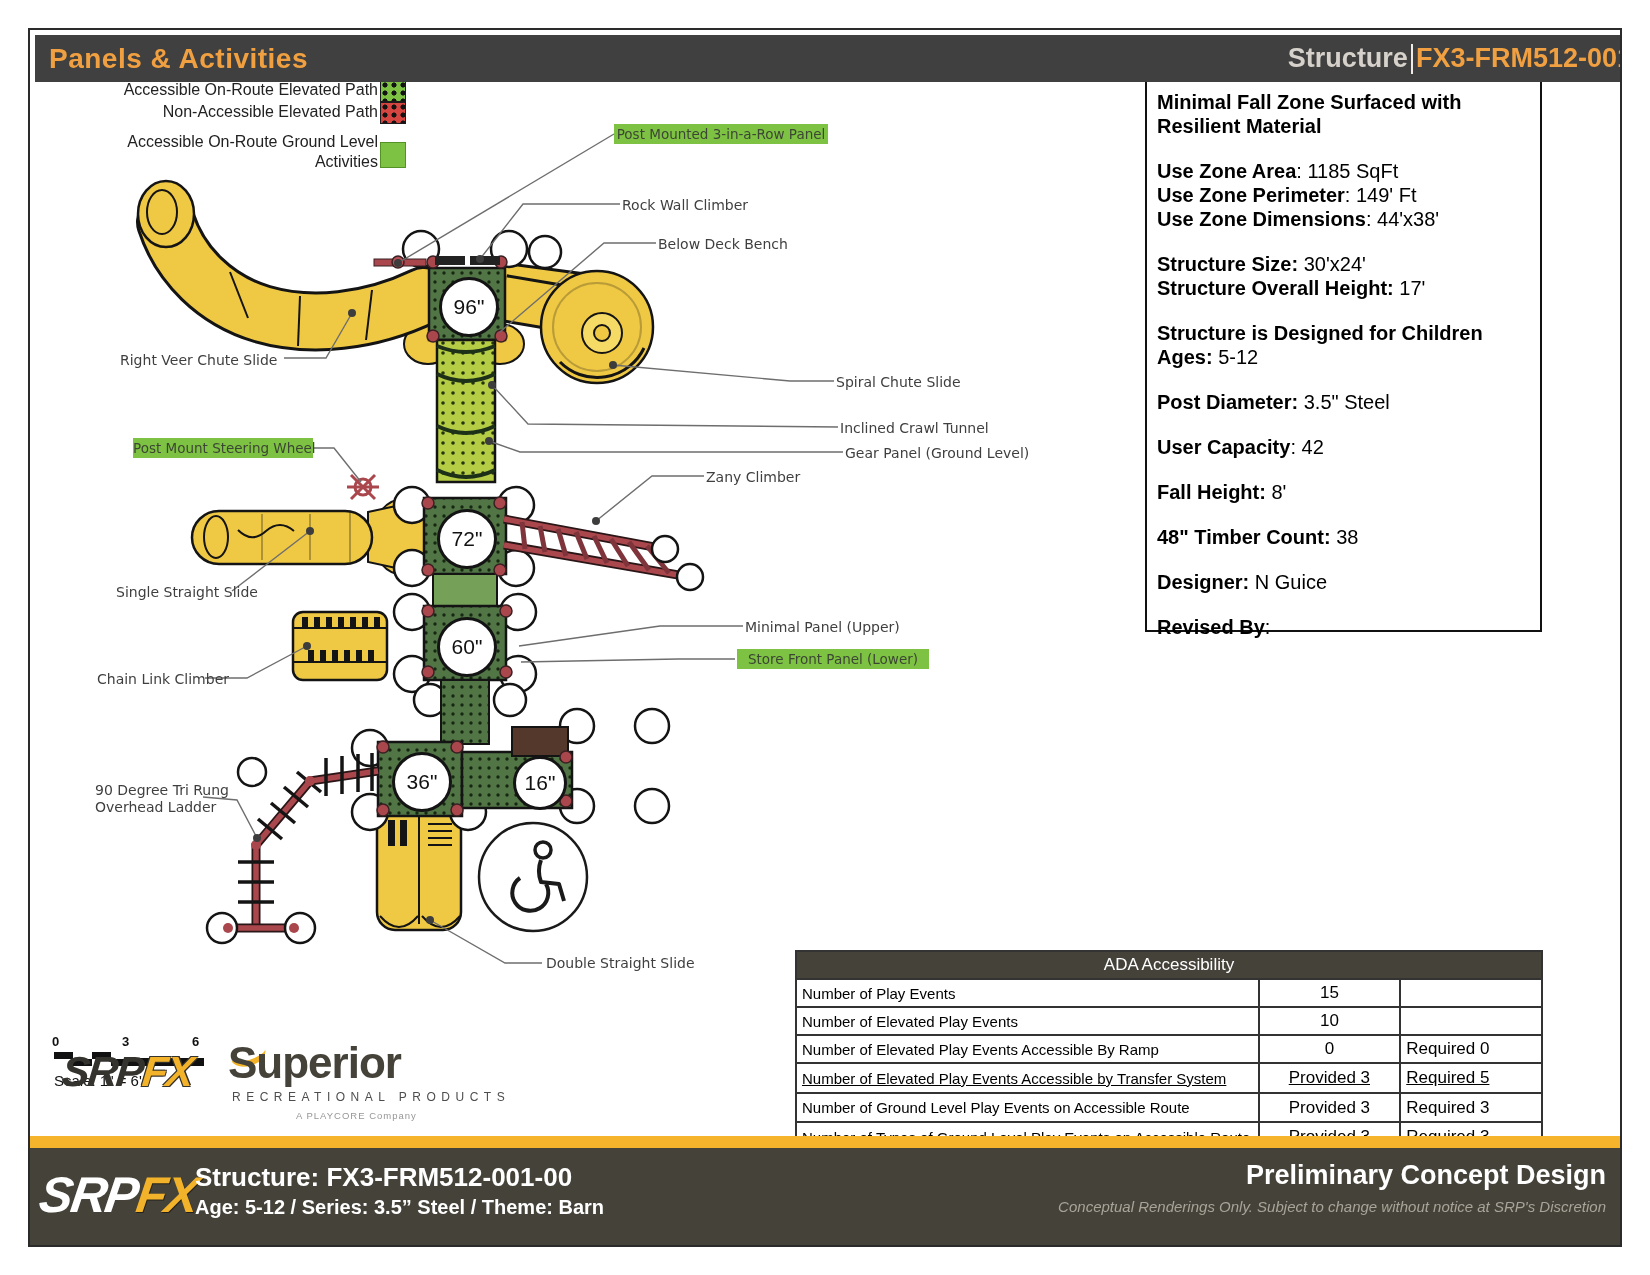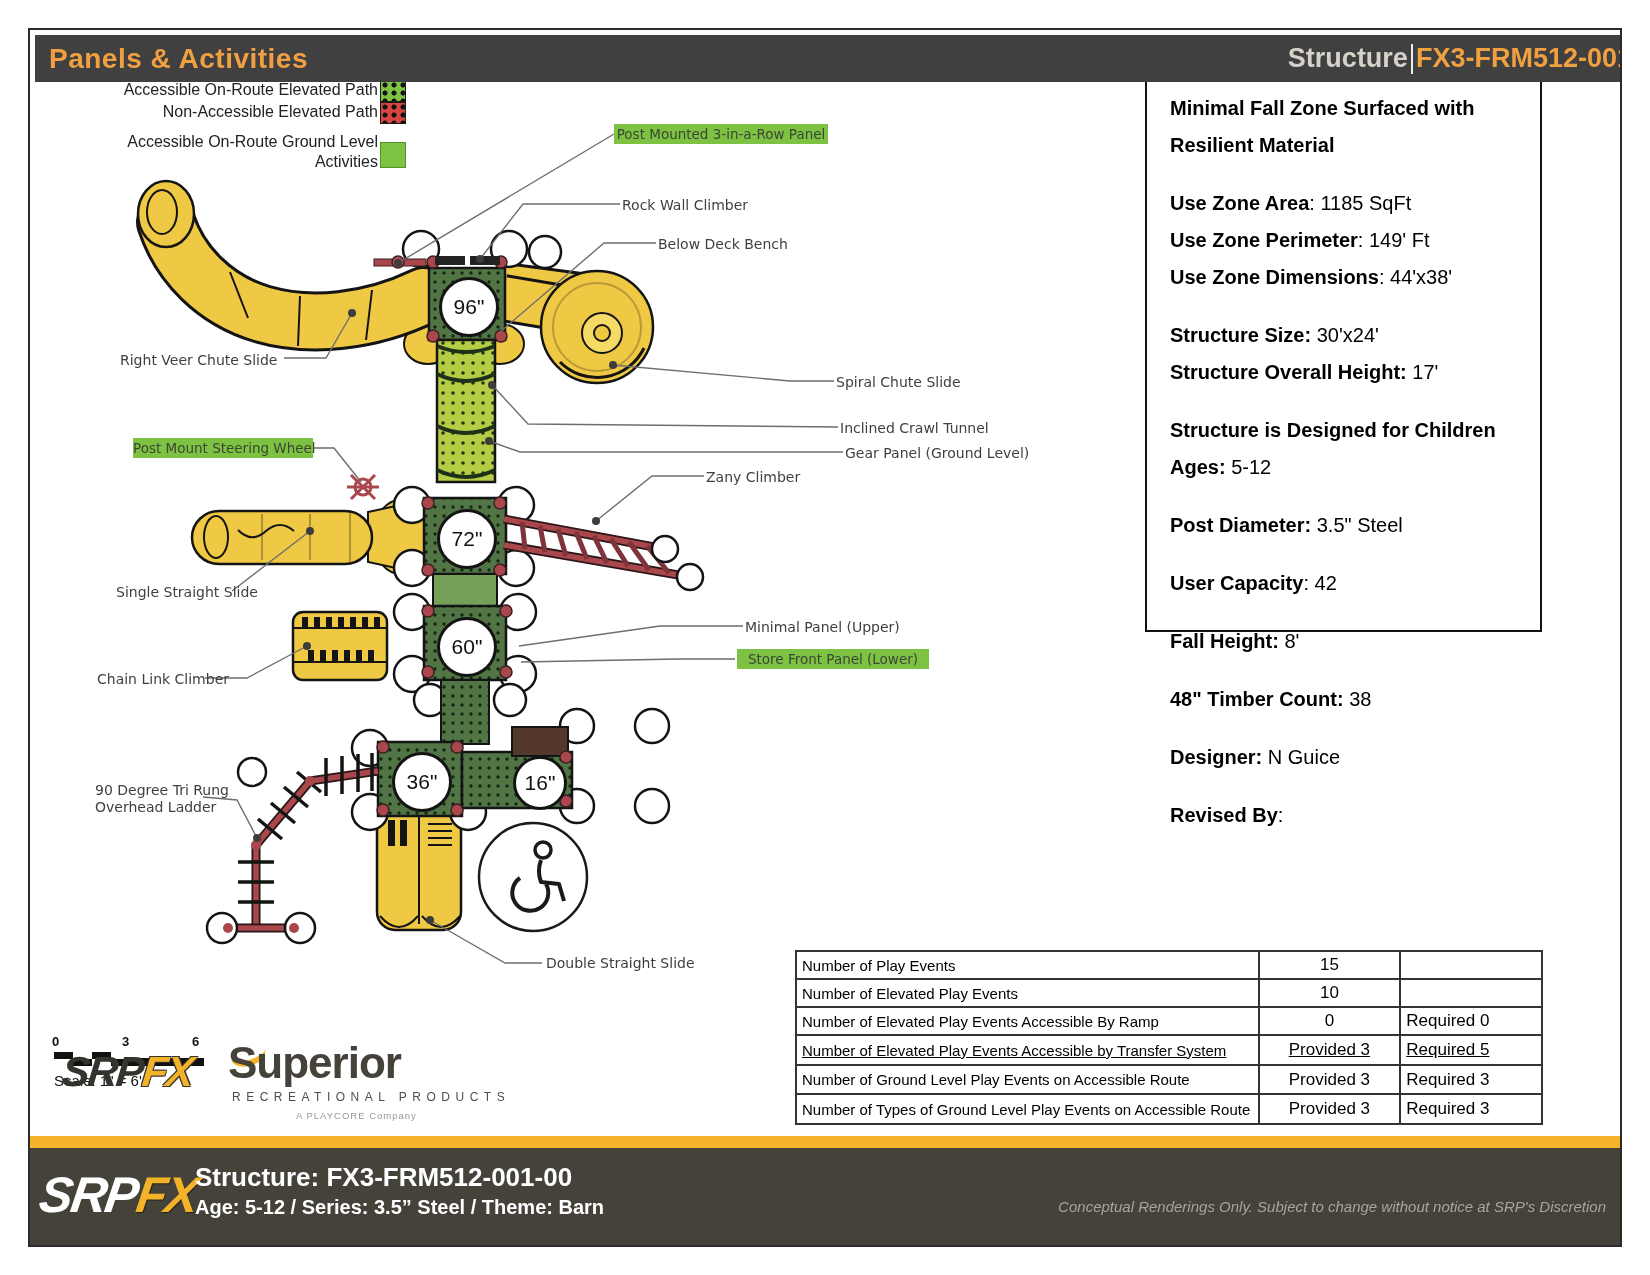--- a/index.html
+++ b/index.html
@@ -12,21 +12,21 @@
   .hdr-structure{color:#d6d2cb;font-size:27px;font-weight:bold;}
   .hdr-div{width:2px;height:30px;background:#efece6;}
   .hdr-code{color:#f0a040;font-size:27px;font-weight:bold;}
   
   .leg-text{position:absolute;width:310px;text-align:right;font-size:16px;color:#222;z-index:2;}
   .sw{position:absolute;width:26px;height:22px;border:1px solid #1c1c1c;z-index:2;box-sizing:border-box;}
   .sw-dg{background-color:#7dc242;background-image:radial-gradient(circle at 4px 4px,#131313 2.3px,transparent 2.8px);background-size:9px 8px;}
   .sw-dr{background-color:#d64540;background-image:radial-gradient(circle at 4px 4px,#131313 2.3px,transparent 2.8px);background-size:9px 8px;}
   .sw-solid{background:#7dc242;border:1px solid #549227;}
   
-  .info{position:absolute;left:1115px;top:50px;width:397px;height:552px;border:2px solid #111;box-sizing:border-box;padding:8px 23px;z-index:2;font-size:20px;color:#000;line-height:37px;}
+  .info{position:absolute;left:1115px;top:50px;width:397px;height:552px;border:2px solid #111;box-sizing:border-box;padding:8px 10px;z-index:2;font-size:20px;color:#000;line-height:24px;}
   .info .blk{margin-bottom:21px;}
   .b{font-weight:bold;}
   
   .lbl{position:absolute;font-family:"DejaVu Sans","Liberation Sans",sans-serif;font-size:14px;color:#3f3f3f;white-space:nowrap;z-index:2;}
   .lbl-hl{background:#7dc242;color:#3c4634;text-align:center;padding-top:2px;box-sizing:border-box;height:20px;font-size:13.5px;}
   
   .deckc{position:absolute;background:#fff;border:3px solid #141414;border-radius:50%;display:flex;align-items:center;justify-content:center;font-size:21px;color:#111;z-index:2;}
   
   .ada{position:absolute;left:765px;top:920px;width:748px;z-index:2;border-collapse:collapse;table-layout:fixed;background:#fff;}
   .ada th{background:#454239;color:#fff;font-size:17px;font-weight:normal;border:2px solid #333;height:24px;}
@@ -371,20 +371,23 @@
   <div class="lbl" style="left:65px;top:769px;">Overhead Ladder</div>
   <div class="lbl" style="left:516px;top:925px;">Double Straight Slide</div>
 
   <table class="ada">
     <colgroup>
         <col style="width:62%">
         <col style="width:19%">
         <col style="width:19%">
       </colgroup>
     <tbody>
+        <tr>
+          <th colspan="3">ADA Accessibility</th>
+        </tr>
     <tr>
       <td>Number of Play Events</td>
       <td class="num">15</td>
       <td class="req"></td>
     </tr>
     <tr>
       <td>Number of Elevated Play Events</td>
       <td class="num">10</td>
       <td class="req"></td>
     </tr>
@@ -427,16 +430,17 @@
   <div class="logo-swoosh"></div>
   <div class="logo-sup">Superior</div>
   <div class="logo-sub">RECREATIONAL PRODUCTS</div>
   <div class="logo-pc">A PLAYCORE Company</div>
 
   <div class="strip"></div>
   <div class="foot">
     <div class="foot-logo"><span class="srp">SRP</span><span class="fx">FX</span></div>
     <div class="foot-struct">Structure: FX3-FRM512-001-00</div>
     <div class="foot-age">Age: 5-12 / Series: 3.5” Steel / Theme: Barn</div>
+    <div class="foot-title">Preliminary Concept Design</div>
     <div class="foot-sub">Conceptual Renderings Only. Subject to change without notice at SRP's Discretion</div>
   </div>
 
 </div>
 
 </body></html>

